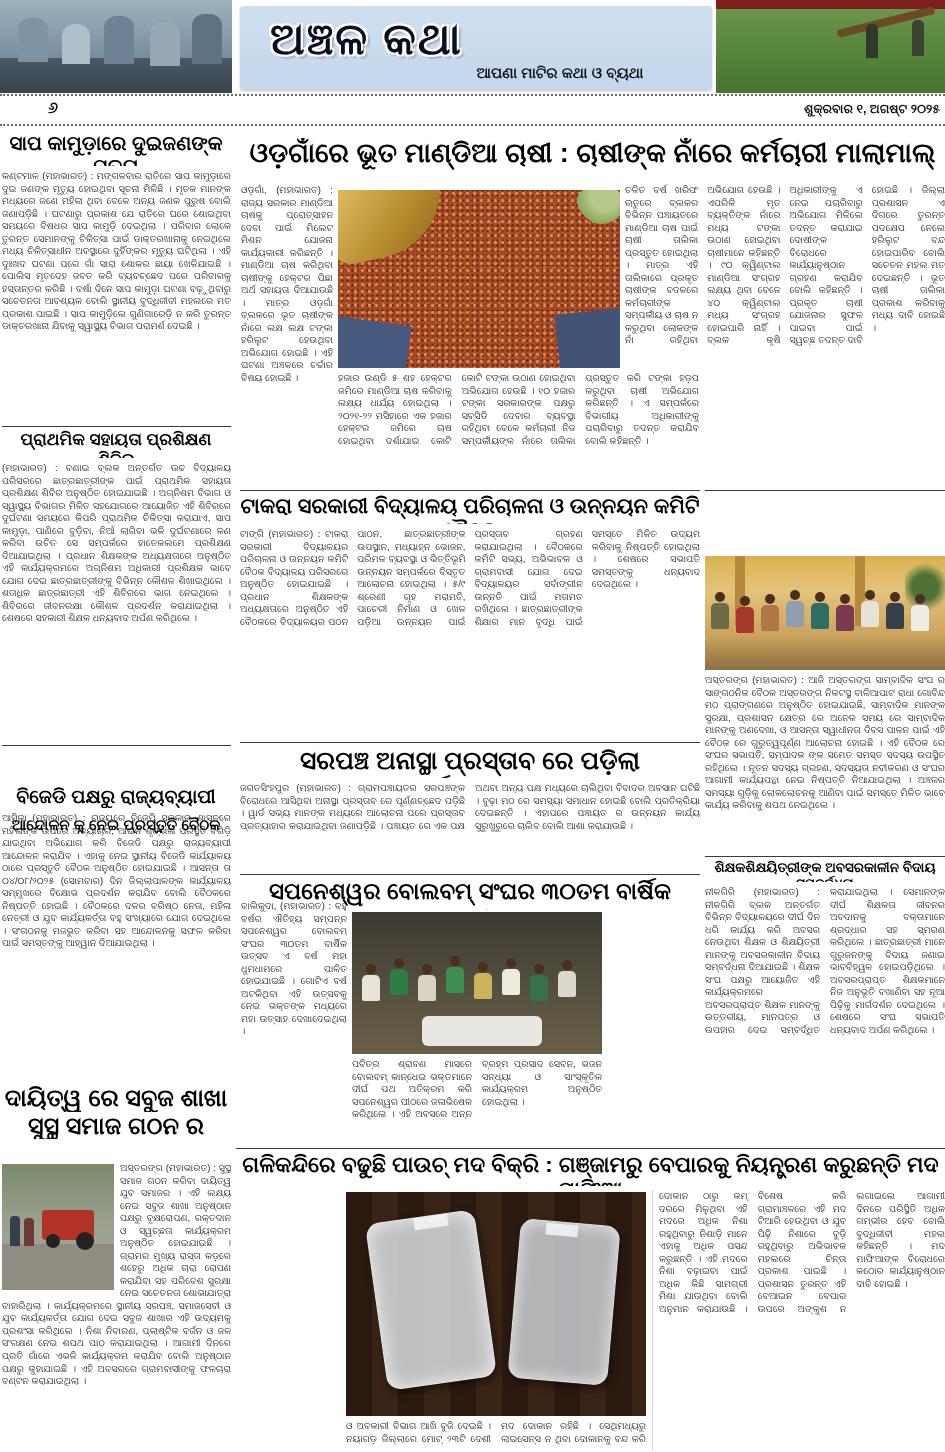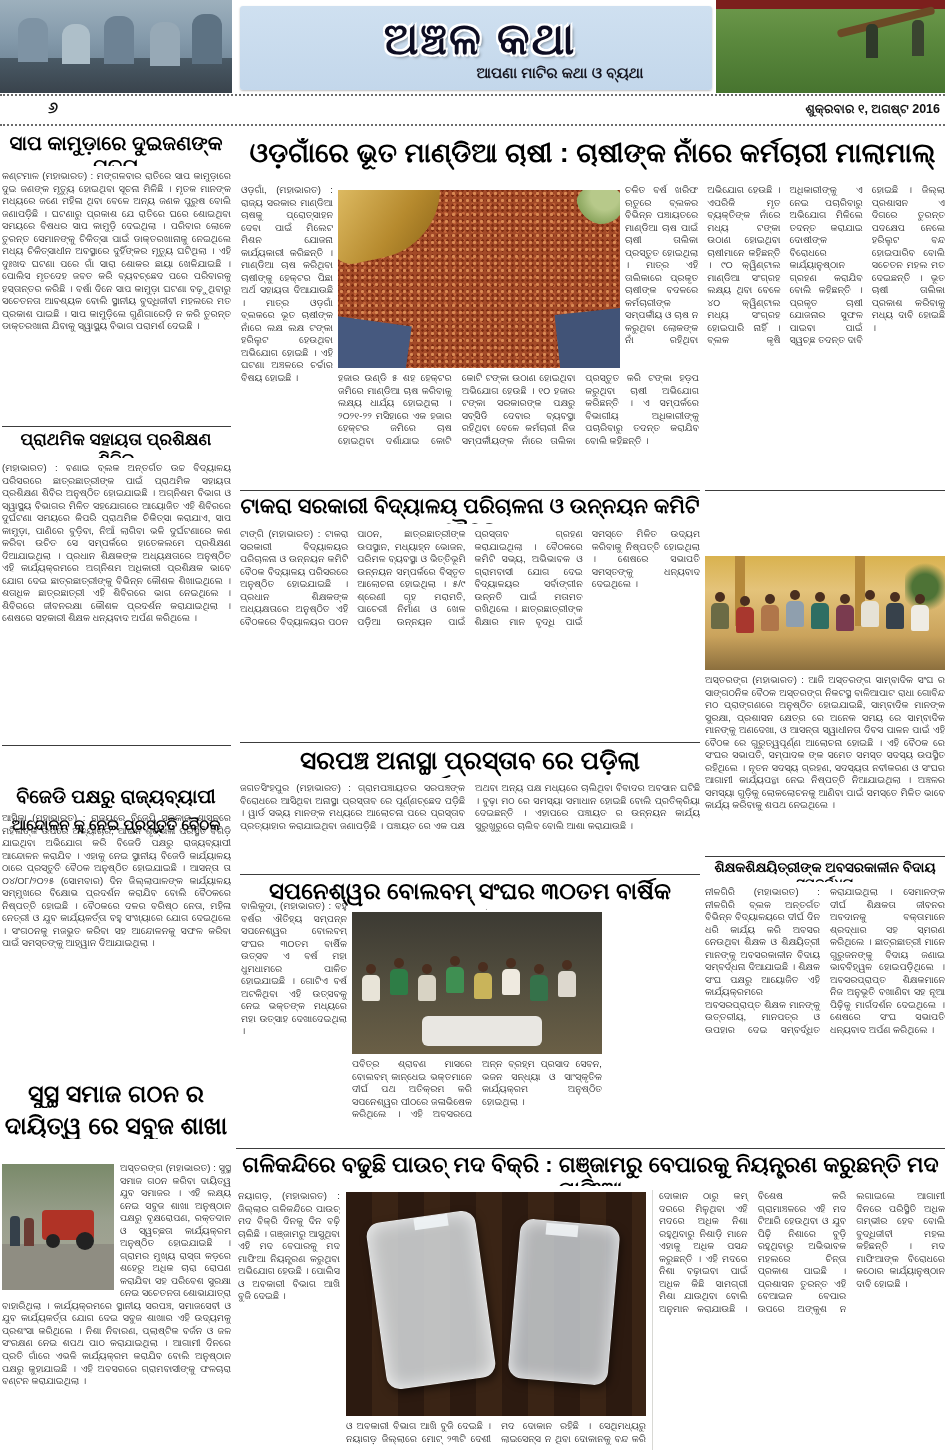--- a/index.html
+++ b/index.html
@@ -54,57 +54,57 @@
   <div class="abs photo" style="left:0;top:0;width:232px;height:93px;background:linear-gradient(180deg,#9db0bd 0%,#8298a9 45%,#5f7485 100%);">
     <div class="abs" style="left:0;top:58px;width:232px;height:35px;background:linear-gradient(180deg,#4a5a66,#39434c);"></div>
     <div class="abs" style="left:18px;top:18px;width:30px;height:44px;background:#7e93a4;border-radius:12px 12px 0 0;"></div>
     <div class="abs" style="left:62px;top:24px;width:28px;height:40px;background:#aebfc9;border-radius:12px 12px 0 0;"></div>
     <div class="abs" style="left:104px;top:16px;width:30px;height:48px;background:#6d8294;border-radius:12px 12px 0 0;"></div>
     <div class="abs" style="left:150px;top:22px;width:30px;height:44px;background:#97a9b6;border-radius:12px 12px 0 0;"></div>
     <div class="abs" style="left:192px;top:14px;width:30px;height:50px;background:#5d7283;border-radius:12px 12px 0 0;"></div>
   </div>
 
   <div id="masthead-box" class="abs" style="left:240px;top:6px;width:472px;height:84px;">
-    <div id="masthead-title" class="abs" style="left:30px;top:8px;width:420px;text-align:center;">ଅଞ୍ଚଳ କଥା</div>
+    <div id="masthead-title" class="abs" style="left:30px;top:8px;width:420px;">ଅଞ୍ଚଳ କଥା</div>
     <div id="masthead-tagline" class="abs" style="left:180px;top:58px;width:280px;text-align:center;">ଆପଣା ମାଟିର କଥା ଓ ବ୍ୟଥା</div>
   </div>
 
   <div class="abs photo" style="left:716px;top:0;width:229px;height:93px;background:linear-gradient(180deg,#6f9a4d 0%,#5c8a3e 40%,#47742f 100%);">
     <div class="abs" style="left:0;top:0;width:229px;height:9px;background:#7c1f1d;"></div>
     <div class="abs" style="left:120px;top:18px;width:100px;height:8px;background:#6b4a26;transform:rotate(-14deg);border-radius:4px;"></div>
     <div class="abs" style="left:150px;top:24px;width:12px;height:34px;background:#2f3a2a;border-radius:5px 5px 0 0;"></div>
     <div class="abs" style="left:196px;top:20px;width:12px;height:36px;background:#3a4430;border-radius:5px 5px 0 0;"></div>
   </div>
 
   <div class="abs dotted" style="left:0;top:94px;width:945px;"></div>
 
   <div class="abs" style="left:48px;top:99px;width:40px;font-size:16px;font-weight:700;color:#111;">୬</div>
-  <div class="abs" style="left:700px;top:102px;width:240px;text-align:right;font-size:12.5px;font-weight:700;color:#111;">ଶୁକ୍ରବାର ୧, ଅଗଷ୍ଟ 2016</div>
+  <div class="abs" style="left:700px;top:102px;width:240px;text-align:right;font-size:12.5px;font-weight:700;color:#111;">ଶୁକ୍ରବାର ୧, ଅଗଷ୍ଟ ୨୦୨୫</div>
 
   <div class="abs dotted" style="left:0;top:124px;width:945px;"></div>
 
   <div class="abs headline" style="left:0;top:132px;width:232px;height:34px;font-size:20px;">ସାପ କାମୁଡ଼ାରେ ଦୁଇଜଣଙ୍କ ମୃତ୍ୟୁ</div>
   <div class="abs body-text" style="left:2px;top:170px;width:229px;height:252px;">କଣ୍ଟମାଳ (ମହାଭାରତ) : ମଙ୍ଗଳବାର ରାତିରେ ସାପ କାମୁଡ଼ାରେ ଦୁଇ ଜଣଙ୍କ ମୃତ୍ୟୁ ହୋଇଥିବା ସୂଚନା ମିଳିଛି । ମୃତକ ମାନଙ୍କ ମଧ୍ୟରେ ଜଣେ ମହିଳା ଥିବା ବେଳେ ଅନ୍ୟ ଜଣକ ପୁରୁଷ ବୋଲି ଜଣାପଡ଼ିଛି । ଘଟଣାରୁ ପ୍ରକାଶ ଯେ ରାତିରେ ଘରେ ଶୋଇଥିବା ସମୟରେ ବିଷଧର ସାପ କାମୁଡ଼ି ଦେଇଥିଲା । ପରିବାର ଲୋକେ ତୁରନ୍ତ ସେମାନଙ୍କୁ ଚିକିତ୍ସା ପାଇଁ ଡାକ୍ତରଖାନାକୁ ନେଇଥିଲେ ମଧ୍ୟ ଚିକିତ୍ସାଧୀନ ଅବସ୍ଥାରେ ଦୁହିଁଙ୍କର ମୃତ୍ୟୁ ଘଟିଥିଲା । ଏହି ଦୁଃଖଦ ଘଟଣା ପରେ ଗାଁ ସାରା ଶୋକର ଛାୟା ଖେଳିଯାଇଛି । ପୋଲିସ ମୃତଦେହ ଜବତ କରି ବ୍ୟବଚ୍ଛେଦ ପରେ ପରିବାରକୁ ହସ୍ତାନ୍ତର କରିଛି । ବର୍ଷା ଦିନେ ସାପ କାମୁଡ଼ା ଘଟଣା ବଢ଼ୁଥିବାରୁ ସଚେତନତା ଆବଶ୍ୟକ ବୋଲି ସ୍ଥାନୀୟ ବୁଦ୍ଧିଜୀବୀ ମହଲରେ ମତ ପ୍ରକାଶ ପାଇଛି । ସାପ କାମୁଡ଼ିଲେ ଗୁଣିଗାରେଡ଼ି ନ କରି ତୁରନ୍ତ ଡାକ୍ତରଖାନା ଯିବାକୁ ସ୍ୱାସ୍ଥ୍ୟ ବିଭାଗ ପରାମର୍ଶ ଦେଇଛି ।</div>
 
   <div class="abs rule" style="left:2px;top:426px;width:229px;"></div>
 
   <div class="abs headline" style="left:0;top:430px;width:232px;height:28px;font-size:17px;">ପ୍ରାଥମିକ ସହାୟତା ପ୍ରଶିକ୍ଷଣ ଶିବିର</div>
   <div class="abs body-text" style="left:2px;top:462px;width:229px;height:280px;">(ମହାଭାରତ) : ବଣାଇ ବ୍ଲକ ଅନ୍ତର୍ଗତ ଉଚ୍ଚ ବିଦ୍ୟାଳୟ ପରିସରରେ ଛାତ୍ରଛାତ୍ରୀଙ୍କ ପାଇଁ ପ୍ରାଥମିକ ସହାୟତା ପ୍ରଶିକ୍ଷଣ ଶିବିର ଅନୁଷ୍ଠିତ ହୋଇଯାଇଛି । ଅଗ୍ନିଶମ ବିଭାଗ ଓ ସ୍ୱାସ୍ଥ୍ୟ ବିଭାଗର ମିଳିତ ସହଯୋଗରେ ଆୟୋଜିତ ଏହି ଶିବିରରେ ଦୁର୍ଘଟଣା ସମୟରେ କିପରି ପ୍ରାଥମିକ ଚିକିତ୍ସା କରାଯାଏ, ସାପ କାମୁଡ଼ା, ପାଣିରେ ବୁଡ଼ିବା, ନିଆଁ ଲାଗିବା ଭଳି ଦୁର୍ଘଟଣାରେ କଣ କରିବା ଉଚିତ ସେ ସମ୍ପର୍କରେ ହାତେକଲମେ ପ୍ରଶିକ୍ଷଣ ଦିଆଯାଇଥିଲା । ପ୍ରଧାନ ଶିକ୍ଷକଙ୍କ ଅଧ୍ୟକ୍ଷତାରେ ଅନୁଷ୍ଠିତ ଏହି କାର୍ଯ୍ୟକ୍ରମରେ ଅଗ୍ନିଶମ ଅଧିକାରୀ ପ୍ରଶିକ୍ଷକ ଭାବେ ଯୋଗ ଦେଇ ଛାତ୍ରଛାତ୍ରୀଙ୍କୁ ବିଭିନ୍ନ କୌଶଳ ଶିଖାଇଥିଲେ । ଶତାଧିକ ଛାତ୍ରଛାତ୍ରୀ ଏହି ଶିବିରରେ ଭାଗ ନେଇଥିଲେ । ଶିବିରରେ ଜୀବନରକ୍ଷା କୌଶଳ ପ୍ରଦର୍ଶନ କରାଯାଇଥିଲା । ଶେଷରେ ସହକାରୀ ଶିକ୍ଷକ ଧନ୍ୟବାଦ ଅର୍ପଣ କରିଥିଲେ ।</div>
 
   <div class="abs rule" style="left:2px;top:745px;width:229px;"></div>
 
   <div class="abs" style="left:0;top:750px;width:232px;height:58px;">
     <div class="headline" style="font-size:19px;margin-top:36px;">ବିଜେଡି ପକ୍ଷରୁ ରାଜ୍ୟବ୍ୟାପୀ</div>
     <div class="headline" style="font-size:15px;margin-top:8px;">ଆନ୍ଦୋଳନ କୁ ନେଇ ପ୍ରସ୍ତୁତି ବୈଠକ</div>
   </div>
   <div class="abs body-text" style="left:2px;top:812px;width:229px;height:240px;">ଆସିକା (ମହାଭାରତ) : ରାଜ୍ୟରେ ବିଜେପି ସରକାର ଶାସନରେ ମହିଳାଙ୍କ ଉପରେ ଅତ୍ୟାଚାର, ଆଇନ ଶୃଙ୍ଖଳା ପରିସ୍ଥିତି ବିଗିଡ଼ି ଯାଇଥିବା ଅଭିଯୋଗ କରି ବିଜେଡି ପକ୍ଷରୁ ରାଜ୍ୟବ୍ୟାପୀ ଆନ୍ଦୋଳନ କରାଯିବ । ଏହାକୁ ନେଇ ସ୍ଥାନୀୟ ବିଜେଡି କାର୍ଯ୍ୟାଳୟ ଠାରେ ପ୍ରସ୍ତୁତି ବୈଠକ ଅନୁଷ୍ଠିତ ହୋଇଯାଇଛି । ଆସନ୍ତା ତା ୦୪/୦୮/୨୦୨୫ (ସୋମବାର) ଦିନ ଜିଲ୍ଲାପାଳଙ୍କ କାର୍ଯ୍ୟାଳୟ ସମ୍ମୁଖରେ ବିକ୍ଷୋଭ ପ୍ରଦର୍ଶନ କରାଯିବ ବୋଲି ବୈଠକରେ ନିଷ୍ପତ୍ତି ହୋଇଛି । ବୈଠକରେ ଦଳର ବରିଷ୍ଠ ନେତା, ମହିଳା ନେତ୍ରୀ ଓ ଯୁବ କାର୍ଯ୍ୟକର୍ତ୍ତା ବହୁ ସଂଖ୍ୟାରେ ଯୋଗ ଦେଇଥିଲେ । ସଂଗଠନକୁ ମଜଭୁତ କରିବା ସହ ଆନ୍ଦୋଳନକୁ ସଫଳ କରିବା ପାଇଁ ସମସ୍ତଙ୍କୁ ଆହ୍ୱାନ ଦିଆଯାଇଥିଲା ।</div>
 
   <div class="abs" style="left:0;top:1080px;width:232px;height:76px;">
+    <div class="headline" style="font-size:24px;margin-top:4px;">ଦାୟିତ୍ୱ ରେ ସବୁଜ ଶାଖା</div>
     <div class="headline" style="font-size:24px;">ସୁସ୍ଥ ସମାଜ ଗଠନ ର</div>
-    <div class="headline" style="font-size:24px;margin-top:4px;">ଦାୟିତ୍ୱ ରେ ସବୁଜ ଶାଖା</div>
   </div>
   <div class="abs body-text" style="left:2px;top:1162px;width:229px;height:288px;">
     <div class="photo" style="position:relative;float:left;width:112px;height:126px;margin:2px 6px 2px 0;background:linear-gradient(180deg,#7a8a6a 0%,#9aa08e 45%,#aaa79a 100%);">
       <div class="abs" style="left:0;top:80px;width:112px;height:46px;background:#8f8d82;"></div>
       <div class="abs" style="left:40px;top:46px;width:52px;height:30px;background:#b03326;border-radius:4px;"></div>
       <div class="abs" style="left:44px;top:70px;width:14px;height:14px;background:#222;border-radius:50%;"></div>
       <div class="abs" style="left:74px;top:68px;width:18px;height:18px;background:#222;border-radius:50%;"></div>
       <div class="abs" style="left:8px;top:52px;width:10px;height:30px;background:#35404a;border-radius:4px 4px 0 0;"></div>
       <div class="abs" style="left:22px;top:54px;width:10px;height:28px;background:#6b3b33;border-radius:4px 4px 0 0;"></div>
     </div>
@@ -165,21 +165,21 @@
     <div class="person" style="left:176px;top:52px;">
         <div class="head"></div>
         <div class="torso" style="background:#35724a;"></div>
       </div>
     <div class="person" style="left:204px;top:48px;">
         <div class="head"></div>
         <div class="torso" style="background:#ddd8ce;"></div>
       </div>
     <div class="abs" style="left:70px;top:104px;width:120px;height:30px;background:#e9e7e2;border-radius:6px;"></div>
   </div>
-  <div class="abs body-text cols-2" style="left:352px;top:1058px;width:250px;height:86px;">ପବିତ୍ର ଶ୍ରାବଣ ମାସରେ ବୋଲବମ୍ କାନ୍ଧେଇ ଭକ୍ତମାନେ ଦୀର୍ଘ ପଥ ଅତିକ୍ରମ କରି ସପନେଶ୍ୱର ପୀଠରେ ଜଳାଭିଷେକ କରିଥିଲେ । ଏହି ଅବସରପେ ଅନ୍ନ ବ୍ରହ୍ମ ପ୍ରସାଦ ସେବନ, ଭଜନ ସନ୍ଧ୍ୟା ଓ ସାଂସ୍କୃତିକ କାର୍ଯ୍ୟକ୍ରମ ଅନୁଷ୍ଠିତ ହୋଇଥିଲା ।</div>
+  <div class="abs body-text cols-2" style="left:352px;top:1058px;width:250px;height:86px;">ପବିତ୍ର ଶ୍ରାବଣ ମାସରେ ବୋଲବମ୍ କାନ୍ଧେଇ ଭକ୍ତମାନେ ଦୀର୍ଘ ପଥ ଅତିକ୍ରମ କରି ସପନେଶ୍ୱର ପୀଠରେ ଜଳାଭିଷେକ କରିଥିଲେ । ଏହି ଅବସରେ ଅନ୍ନ ବ୍ରହ୍ମ ପ୍ରସାଦ ସେବନ, ଭଜନ ସନ୍ଧ୍ୟା ଓ ସାଂସ୍କୃତିକ କାର୍ଯ୍ୟକ୍ରମ ଅନୁଷ୍ଠିତ ହୋଇଥିଲା ।</div>
 
   <div class="abs rule" style="left:705px;top:490px;width:240px;"></div>
   <div class="abs photo" style="left:705px;top:556px;width:240px;height:114px;background:linear-gradient(180deg,#d9b24f 0%,#e4c37a 30%,#caa35c 70%,#8c6f3e 100%);">
     <div class="abs" style="left:30px;top:0;width:10px;height:70px;background:#b5893b;"></div>
     <div class="abs" style="left:150px;top:0;width:10px;height:70px;background:#b5893b;"></div>
     <div class="abs" style="left:200px;top:6px;width:40px;height:50px;background:radial-gradient(circle,#4e7336 40%,rgba(0,0,0,0) 75%);"></div>
     <div class="person" style="left:4px;top:36px;">
         <div class="head"></div>
         <div class="torso" style="background:#6b6b45;"></div>
       </div>
@@ -218,21 +218,20 @@
   </div>
   <div class="abs body-text" style="left:705px;top:674px;width:240px;height:180px;">ଅସ୍ତରଙ୍ଗ (ମହାଭାରତ) : ଆଜି ଅସ୍ତରଙ୍ଗ ସାମ୍ବାଦିକ ସଂଘ ର ସାଙ୍ଗଠନିକ ବୈଠକ ଅସ୍ତରଙ୍ଗ ନିକଟସ୍ଥ ବାଳିଆପାଟ ରାଧା ଗୋବିନ୍ଦ ମଠ ପ୍ରାଙ୍ଗଣରେ ଅନୁଷ୍ଠିତ ହୋଇଯାଇଛି, ସାମ୍ବାଦିକ ମାନଙ୍କ ସୁରକ୍ଷା, ପ୍ରଶାସନ କ୍ଷେତ୍ର ରେ ଅନେକ ସମୟ ରେ ସାମ୍ବାଦିକ ମାନଙ୍କୁ ଅଣଦେଖା, ଓ ଆସନ୍ତା ସ୍ୱାଧୀନତା ଦିବସ ପାଳନ ପାଇଁ ଏହି ବୈଠକ ରେ ଗୁରୁତ୍ୱପୂର୍ଣ୍ଣ ଆଲୋଚନା ହୋଇଛି । ଏହି ବୈଠକ ରେ ସଂଘର ସଭାପତି, ସମ୍ପାଦକ ଙ୍କ ସମେତ ସମସ୍ତ ସଦସ୍ୟ ଉପସ୍ଥିତ ରହିଥିଲେ । ନୂତନ ସଦସ୍ୟ ଗ୍ରହଣ, ସଦସ୍ୟତା ନବୀକରଣ ଓ ସଂଘର ଆଗାମୀ କାର୍ଯ୍ୟପନ୍ଥା ନେଇ ନିଷ୍ପତ୍ତି ନିଆଯାଇଥିଲା । ଅଞ୍ଚଳର ସମସ୍ୟା ଗୁଡ଼ିକୁ ଲୋକଲୋଚନକୁ ଆଣିବା ପାଇଁ ସମସ୍ତେ ମିଳିତ ଭାବେ କାର୍ଯ୍ୟ କରିବାକୁ ଶପଥ ନେଇଥିଲେ ।</div>
 
   <div class="abs rule" style="left:705px;top:856px;width:240px;"></div>
   <div class="abs headline" style="left:705px;top:860px;width:240px;height:22px;font-size:13.5px;">ଶିକ୍ଷକଶିକ୍ଷୟିତ୍ରୀଙ୍କ ଅବସରକାଳୀନ ବିଦାୟ ସମ୍ବର୍ଦ୍ଧନା</div>
   <div class="abs body-text cols-2" style="left:705px;top:886px;width:240px;height:260px;">ନୀଳଗିରି (ମହାଭାରତ) : ନୀଳଗିରି ବ୍ଲକ ଅନ୍ତର୍ଗତ ବିଭିନ୍ନ ବିଦ୍ୟାଳୟରେ ଦୀର୍ଘ ଦିନ ଧରି କାର୍ଯ୍ୟ କରି ଅବସର ନେଉଥିବା ଶିକ୍ଷକ ଓ ଶିକ୍ଷୟିତ୍ରୀ ମାନଙ୍କୁ ଅବସରକାଳୀନ ବିଦାୟ ସମ୍ବର୍ଦ୍ଧନା ଦିଆଯାଇଛି । ଶିକ୍ଷକ ସଂଘ ପକ୍ଷରୁ ଆୟୋଜିତ ଏହି କାର୍ଯ୍ୟକ୍ରମରେ ଅବସରପ୍ରାପ୍ତ ଶିକ୍ଷକ ମାନଙ୍କୁ ଉତ୍ତରୀୟ, ମାନପତ୍ର ଓ ଉପହାର ଦେଇ ସମ୍ବର୍ଦ୍ଧିତ କରାଯାଇଥିଲା । ସେମାନଙ୍କ ଦୀର୍ଘ ଶିକ୍ଷକତା ଜୀବନର ଅବଦାନକୁ ବକ୍ତାମାନେ ଶ୍ରଦ୍ଧାର ସହ ସ୍ମରଣ କରିଥିଲେ । ଛାତ୍ରଛାତ୍ରୀ ମାନେ ଗୁରୁଜନଙ୍କୁ ବିଦାୟ ଜଣାଇ ଭାବବିହ୍ୱଳ ହୋଇପଡ଼ିଥିଲେ । ଅବସରପ୍ରାପ୍ତ ଶିକ୍ଷକମାନେ ନିଜ ଅନୁଭୂତି ବଖାଣିବା ସହ ନୂଆ ପିଢ଼ିକୁ ମାର୍ଗଦର୍ଶନ ଦେଇଥିଲେ । ଶେଷରେ ସଂଘ ସଭାପତି ଧନ୍ୟବାଦ ଅର୍ପଣ କରିଥିଲେ ।</div>
 
   <div class="abs rule" style="left:236px;top:1148px;width:709px;"></div>
   <div class="abs headline" style="left:236px;top:1152px;width:709px;height:34px;font-size:22px;">ଗଳିକନ୍ଦିରେ ବଢୁଛି ପାଉଚ୍ ମଦ ବିକ୍ରି : ଗଞ୍ଜାମରୁ ବେପାରକୁ ନିୟନ୍ତ୍ରଣ କରୁଛନ୍ତି ମଦ ମାଫିଆ</div>
 
-  <div class="abs body-text" style="left:238px;top:1190px;width:102px;height:260px;">ନୟାଗଡ଼, (ମହାଭାରତ) : ଜିଲ୍ଲାର ଗଳିକନ୍ଦିରେ ପାଉଚ୍ ମଦ ବିକ୍ରି ଦିନକୁ ଦିନ ବଢ଼ି ଚାଲିଛି । ଗଞ୍ଜାମରୁ ଆସୁଥିବା ଏହି ମଦ ବେପାରକୁ ମଦ ମାଫିଆ ନିୟନ୍ତ୍ରଣ କରୁଥିବା ଅଭିଯୋଗ ହେଉଛି । ପୋଲିସ ଓ ଅବକାରୀ ବିଭାଗ ଆଖି ବୁଜି ଦେଇଛି ।</div>
 
   <div class="abs photo" style="left:346px;top:1192px;width:300px;height:224px;background:repeating-linear-gradient(90deg,#2c1a10 0 26px,#3a2415 26px 52px);">
     <div class="abs" style="left:30px;top:24px;width:110px;height:168px;background:rgba(222,228,232,.82);border:1px solid rgba(255,255,255,.6);border-radius:14px;transform:rotate(-8deg);box-shadow:inset 0 0 18px rgba(255,255,255,.8), 2px 4px 8px rgba(0,0,0,.5);"></div>
     <div class="abs" style="left:168px;top:30px;width:100px;height:160px;background:rgba(214,222,228,.78);border:1px solid rgba(255,255,255,.55);border-radius:14px;transform:rotate(5deg);box-shadow:inset 0 0 16px rgba(255,255,255,.75), 2px 4px 8px rgba(0,0,0,.5);"></div>
     <div class="abs" style="left:68px;top:24px;width:34px;height:12px;background:rgba(240,244,246,.9);transform:rotate(-8deg);"></div>
     <div class="abs" style="left:200px;top:32px;width:32px;height:12px;background:rgba(240,244,246,.88);transform:rotate(5deg);"></div>
   </div>
   <div class="abs body-text cols-2" style="left:346px;top:1420px;width:300px;height:30px;">ଓ ଅବକାରୀ ବିଭାଗ ଆଖି ବୁଜି ଦେଇଛି । ନୟାଗଡ଼ ଜିଲ୍ଲାରେ ମୋଟ୍ ୨୩ଟି ଦେଶୀ ମଦ ଦୋକାନ ରହିଛି । ସେଥିମଧ୍ୟରୁ ଲାଇସେନ୍ସ ନ ଥିବା ଦୋକାନକୁ ବନ୍ଦ କରି ଦିଆଯାଇଛି । ଚାଲୁ ରହିଥିବା ୨୧ଟି ଦୋକାନରେ ଯେତିକି ମଦ ବିକ୍ରି ନ ହେଉଛି, ଚୋରାରେ ଏହାଠାରୁ ଅଧିକ ମଦ ବିକ୍ରି ହେଉଛି ।</div>
 
   <div class="abs body-text cols-3" style="left:652px;top:1190px;width:293px;height:260px;border-left:1px solid #d8d8d4;padding-left:6px;">ଦୋକାନ ଠାରୁ କମ୍ ଦରରେ ମିଳୁଥିବା ଏହି ମଦରେ ଅଧିକ ନିଶା ରହୁଥିବାରୁ ନିଶାଡ଼ି ମାନେ ଏହାକୁ ଅଧିକ ପସନ୍ଦ କରୁଛନ୍ତି । ଏହି ମଦରେ ନିଶା ବଢ଼ାଇବା ପାଇଁ ଅଧିକ କିଛି ସାମଗ୍ରୀ ମିଶା ଯାଉଥିବା ବୋଲି ଅନୁମାନ କରାଯାଉଛି । ବିଶେଷ କରି ଗ୍ରାମାଞ୍ଚଳରେ ଏହି ମଦ ଟିଆରି ହେଉଥିବା ଓ ଯୁବ ପିଢ଼ି ନିଶାରେ ବୁଡ଼ି ରହୁଥିବାରୁ ଅଭିଭାବକ ମହଲରେ ଚିନ୍ତା ପ୍ରକାଶ ପାଇଛି । ପ୍ରଶାସନ ତୁରନ୍ତ ଏହି ବେଆଇନ ବେପାର ଉପରେ ଅଙ୍କୁଶ ନ ଲଗାଇଲେ ଆଗାମୀ ଦିନରେ ପରିସ୍ଥିତି ଅଧିକ ଗମ୍ଭୀର ହେବ ବୋଲି ବୁଦ୍ଧିଜୀବୀ ମହଲ କହିଛନ୍ତି । ମଦ ମାଫିଆଙ୍କ ବିରୋଧରେ କଠୋର କାର୍ଯ୍ୟାନୁଷ୍ଠାନ ଦାବି ହୋଇଛି ।</div>

